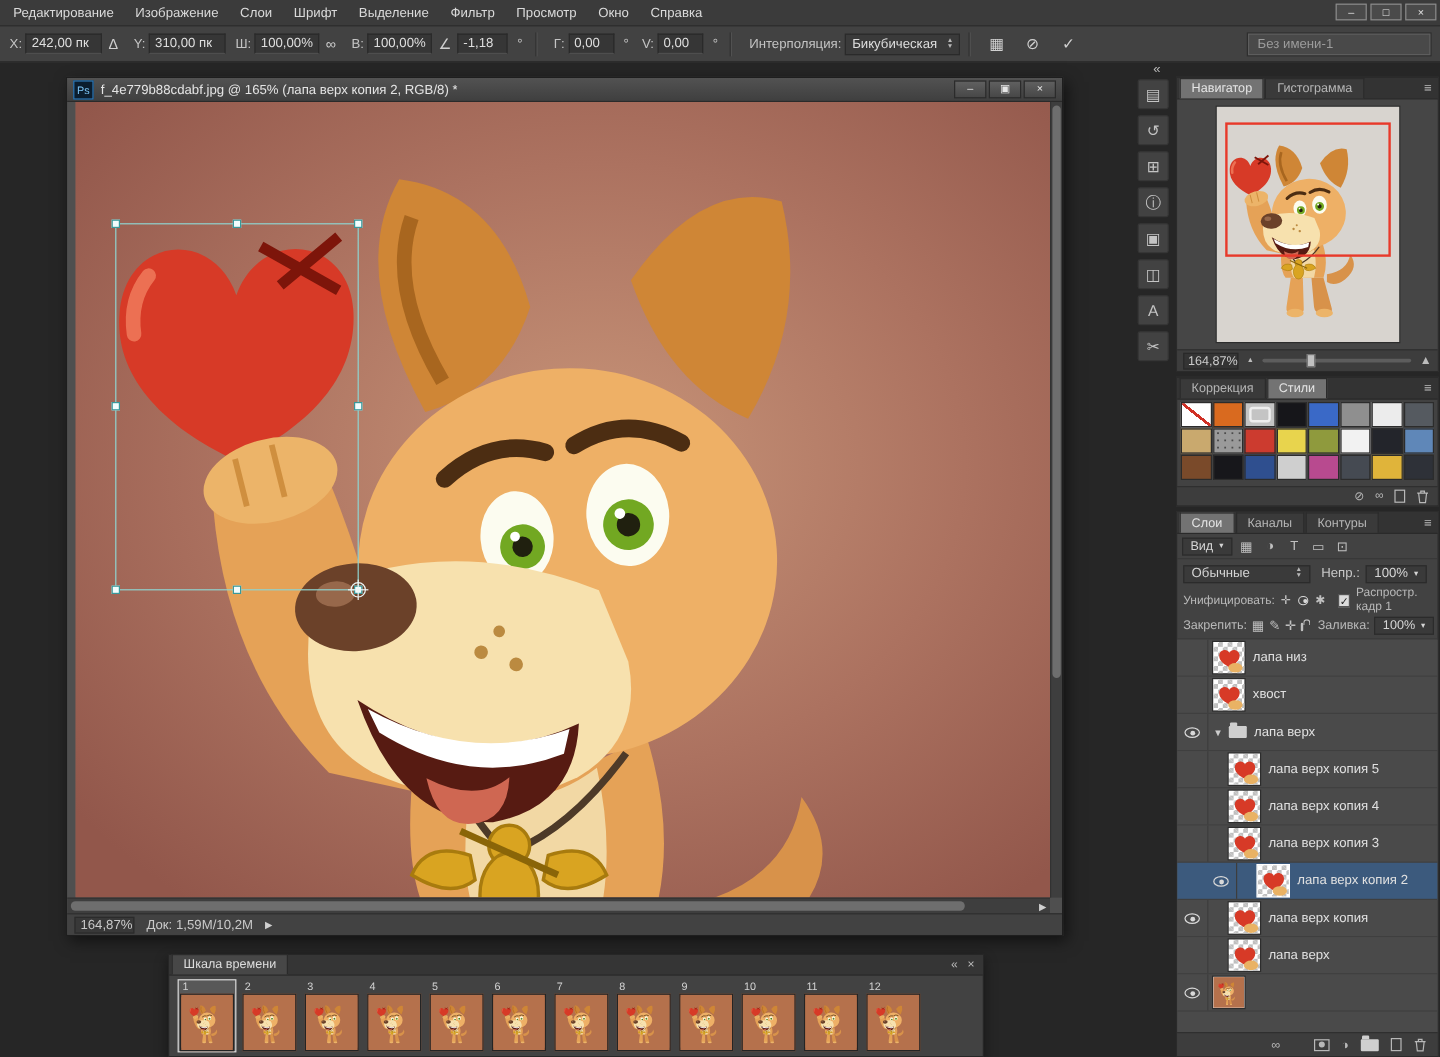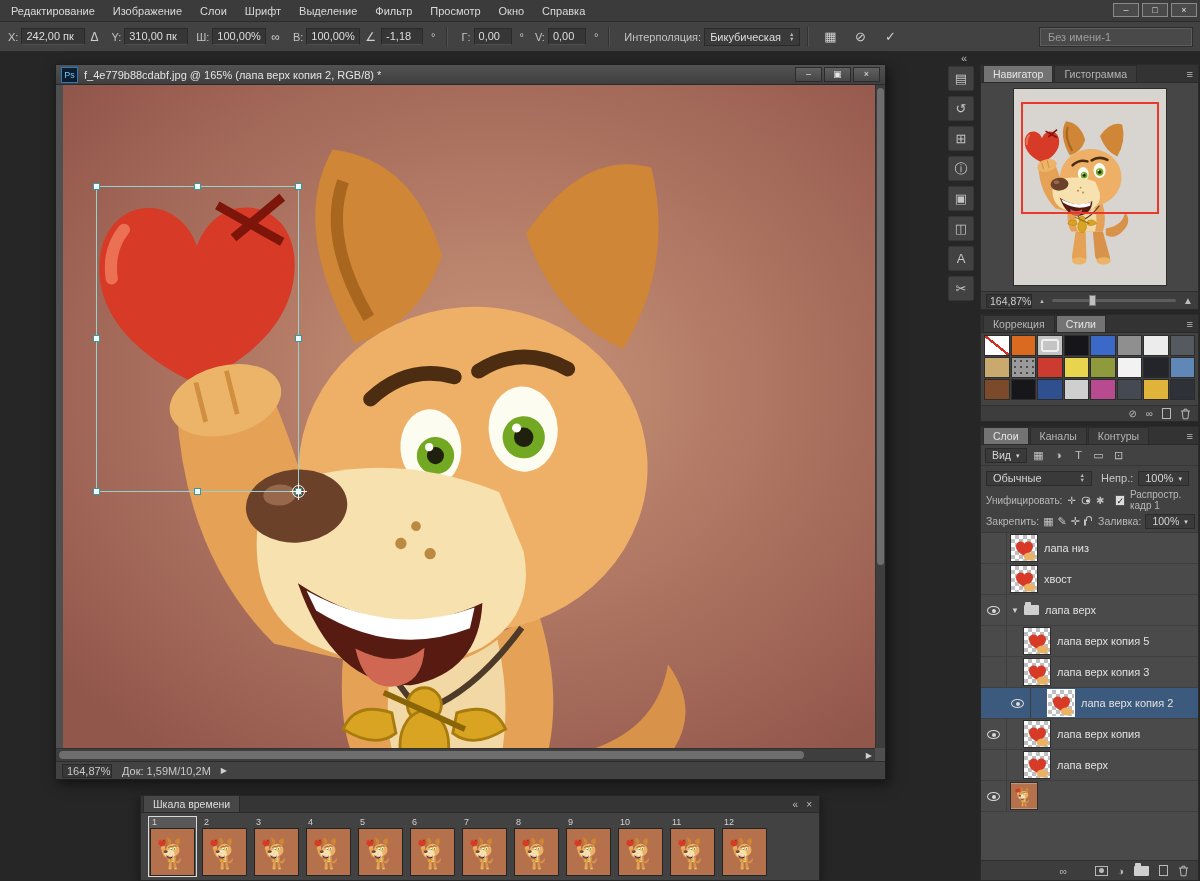--- a/index.html
+++ b/index.html
@@ -523,20 +523,31 @@
         </div>
         <div class="lrow">
           <div class="eye-cell"></div>
           <span class="lspacer"></span>
           <div class="lthumb checker">
             <svg viewBox="0 0 26 26">
               <path d="M13.5 9 C12 5 5 6 5 11.5 C5 16 9.5 19 13.5 21 C17.5 19 22 16 22 11.5 C22 6 15 5 13.5 9Z" fill="#d73a27"></path>
               <ellipse cx="18.5" cy="21.5" rx="6" ry="4" fill="#e9b264"></ellipse>
             </svg>
           </div>
+          <span class="lname">лапа верх копия 4</span>
+        </div>
+        <div class="lrow">
+          <div class="eye-cell"></div>
+          <span class="lspacer"></span>
+          <div class="lthumb checker">
+            <svg viewBox="0 0 26 26">
+              <path d="M13.5 9 C12 5 5 6 5 11.5 C5 16 9.5 19 13.5 21 C17.5 19 22 16 22 11.5 C22 6 15 5 13.5 9Z" fill="#d73a27"></path>
+              <ellipse cx="18.5" cy="21.5" rx="6" ry="4" fill="#e9b264"></ellipse>
+            </svg>
+          </div>
           <span class="lname">лапа верх копия 3</span>
         </div>
         <div class="lrow selected">
           <div class="eye-cell">
             <span class="eye"></span>
           </div>
           <span class="lspacer"></span>
           <div class="lthumb checker">
             <svg viewBox="0 0 26 26">
               <path d="M13.5 9 C12 5 5 6 5 11.5 C5 16 9.5 19 13.5 21 C17.5 19 22 16 22 11.5 C22 6 15 5 13.5 9Z" fill="#d73a27"></path>

